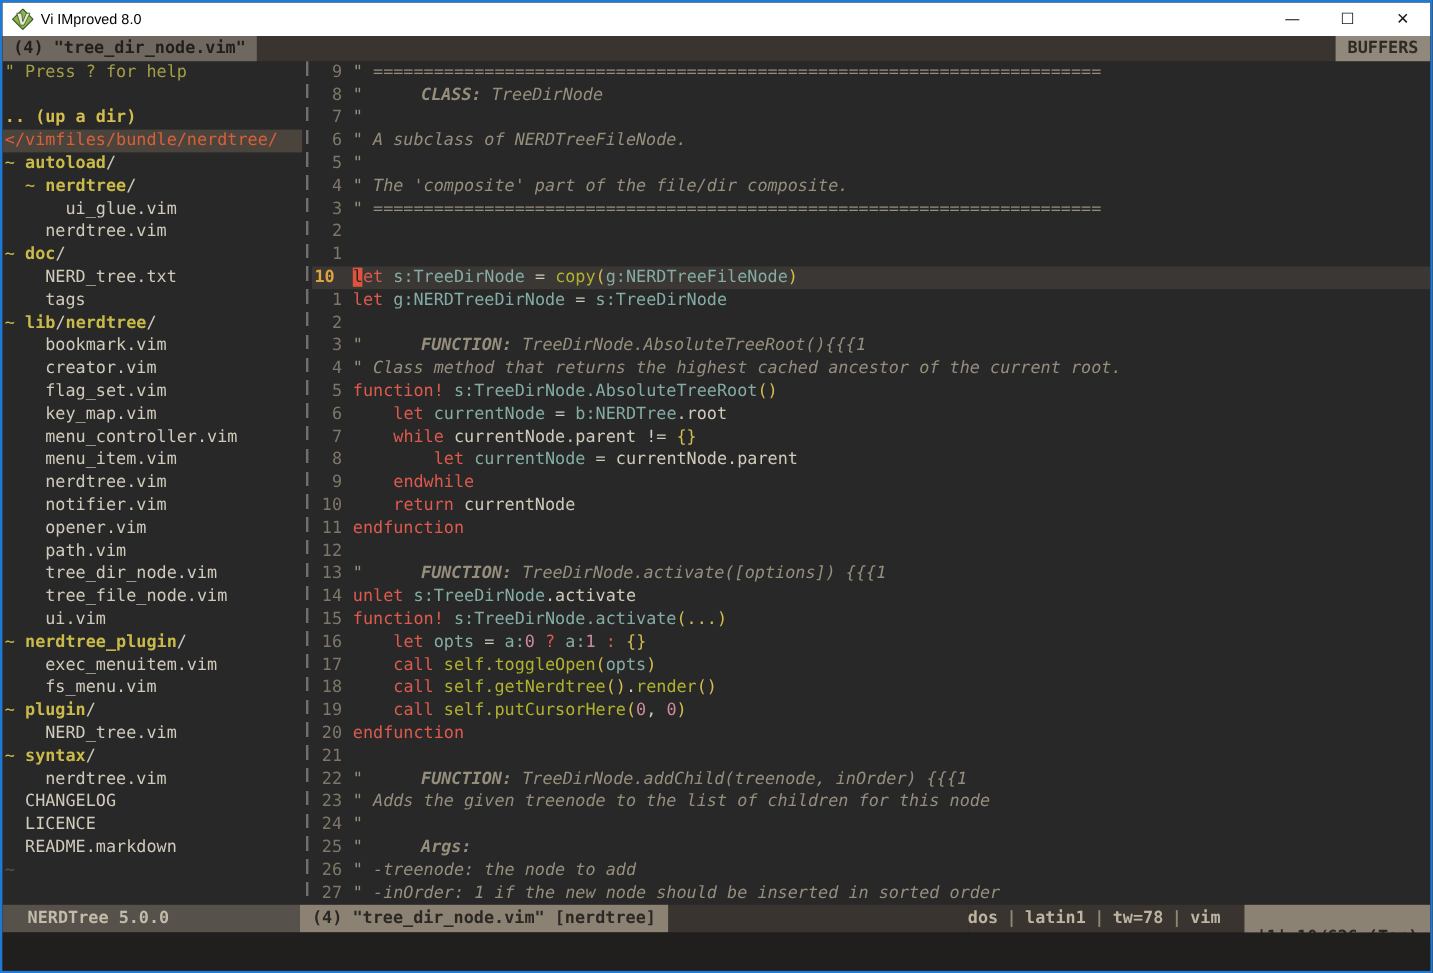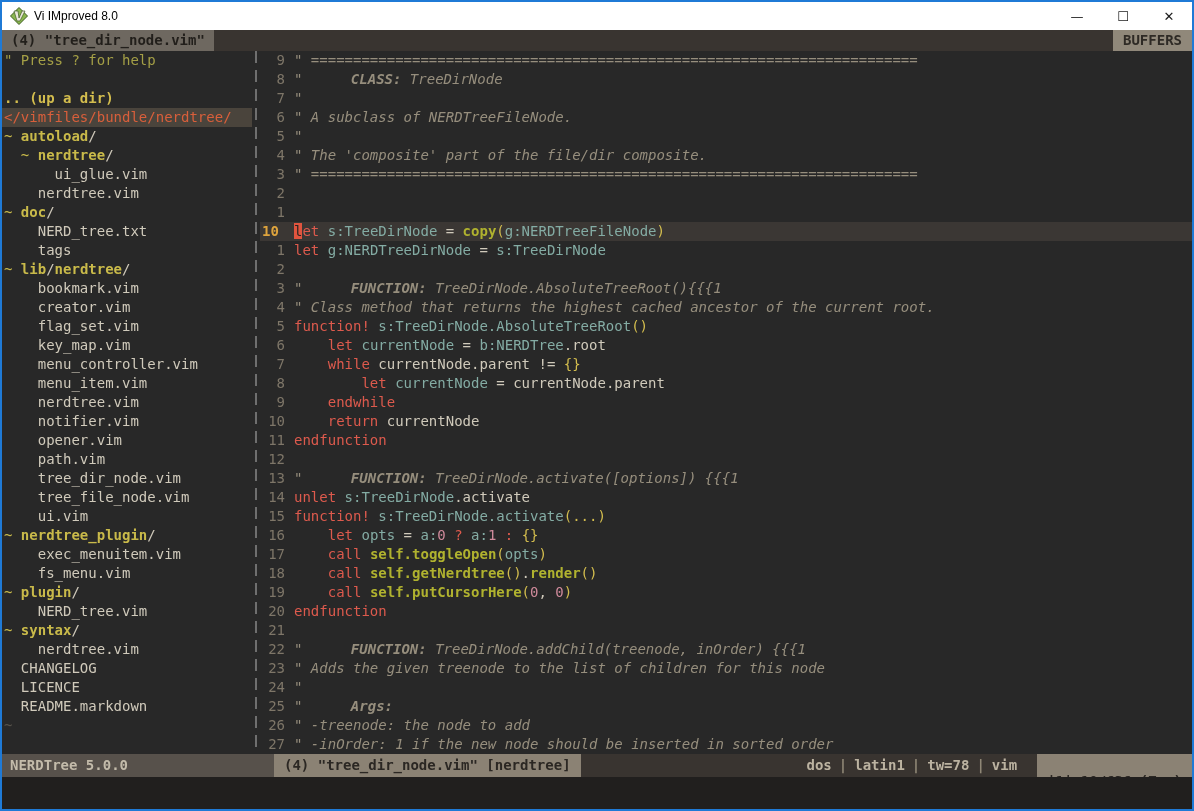--- a/index.html
+++ b/index.html
@@ -31,28 +31,28 @@
   .sidebar .row{white-space:pre;height:19px;}
   .sidebar .row.root{background:var(--rootline_bg);margin-left:-2px;padding-left:2px;}
   .vsep{width:8px;flex:0 0 auto;background-image:repeating-linear-gradient(180deg,var(--sep) 0 12px,transparent 12px 19px);background-size:2px 100%;background-repeat:no-repeat;background-position:3px 0;cursor:col-resize;}
   .editor{flex:1 1 auto;overflow:hidden;}
   .editor .row{display:flex;height:19px;}
   .editor .row.cur{background:var(--cursorline_bg);}
   .gutter{flex:0 0 34px;text-align:right;padding-right:9px;color:var(--linenr);white-space:pre;}
   .row.cur .gutter{text-align:left;padding-left:2px;color:var(--linenr_cur);font-weight:bold;}
   .code{white-space:pre;}
   .t-n{color:var(--fg);} .t-k{color:var(--keyword);} .t-i{color:var(--ident);}
-  .t-f{color:var(--func);font-weight:bold;text-align:right;} .t-p{color:var(--paren);} .t-d{color:var(--number);}
+  .t-f{color:var(--func);font-weight:normal;text-align:right;} .t-p{color:var(--paren);} .t-d{color:var(--number);}
   .t-c{color:var(--comment);font-style:italic;} .t-cb{color:var(--comment);font-style:italic;font-weight:bold;margin-left:40px;}
   .t-cur{background:var(--cursor_bg);color:#2b2523;}
   .t-h{color:var(--help);} .t-up{color:var(--updir);font-weight:bold;}
   .t-rt{color:var(--rootline_fg);} .t-tl{color:var(--dir);} .t-dn{color:var(--dir);font-weight:bold;}
   .t-sl{color:var(--fg);} .t-fi{color:var(--fg);} .t-nt{color:var(--nt_tilde);}
   .statusbar{height:23px;flex:0 0 auto;display:flex;font-size:14px;line-height:23px;font-weight:bold;}
-  .st-nerd{width:272px;flex:0 0 auto;background:var(--status_nerd_bg);color:var(--status_nerd_fg);padding-left:8px;white-space:pre;}
+  .st-nerd{width:248px;flex:0 0 auto;background:var(--status_nerd_bg);color:var(--status_nerd_fg);padding-left:21px;white-space:pre;}
   .st-file{background:var(--status_active_bg);color:var(--status_active_fg);padding:0 10px;white-space:pre;}
   .st-mid{flex:1 1 auto;background:var(--status_bg);}
   .st-right{background:var(--status_bg);color:var(--status_fg);padding-right:20px;white-space:pre;}
   .st-bar{color:var(--status_dim);padding:0 7px;}
   .st-pos{background:var(--status_active_bg);color:var(--status_active_fg);padding:16px 10px;white-space:pre;text-decoration:underline;}
   .cmdline{height:32px;flex:0 0 auto;background:var(--cmd_bg);}
 </style>
 </head>
 <body>
 

